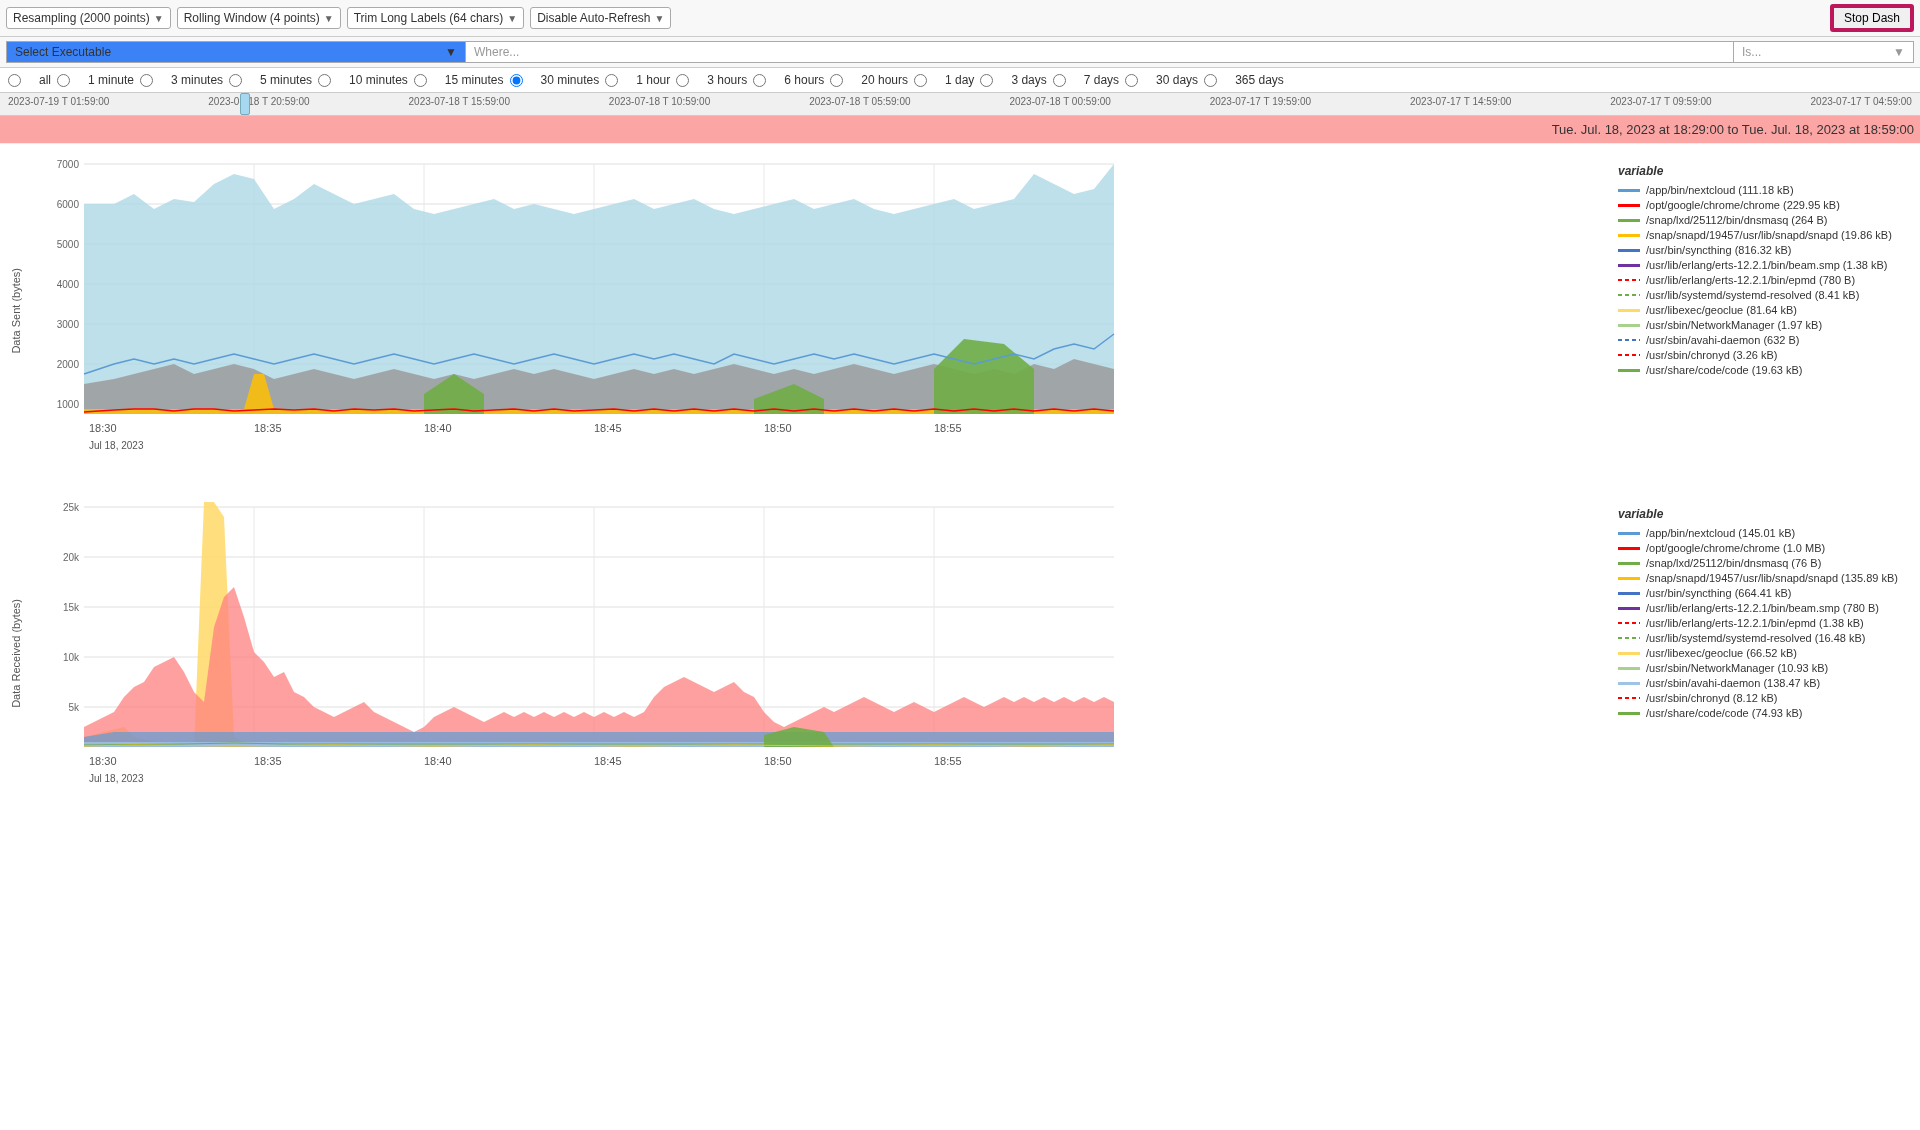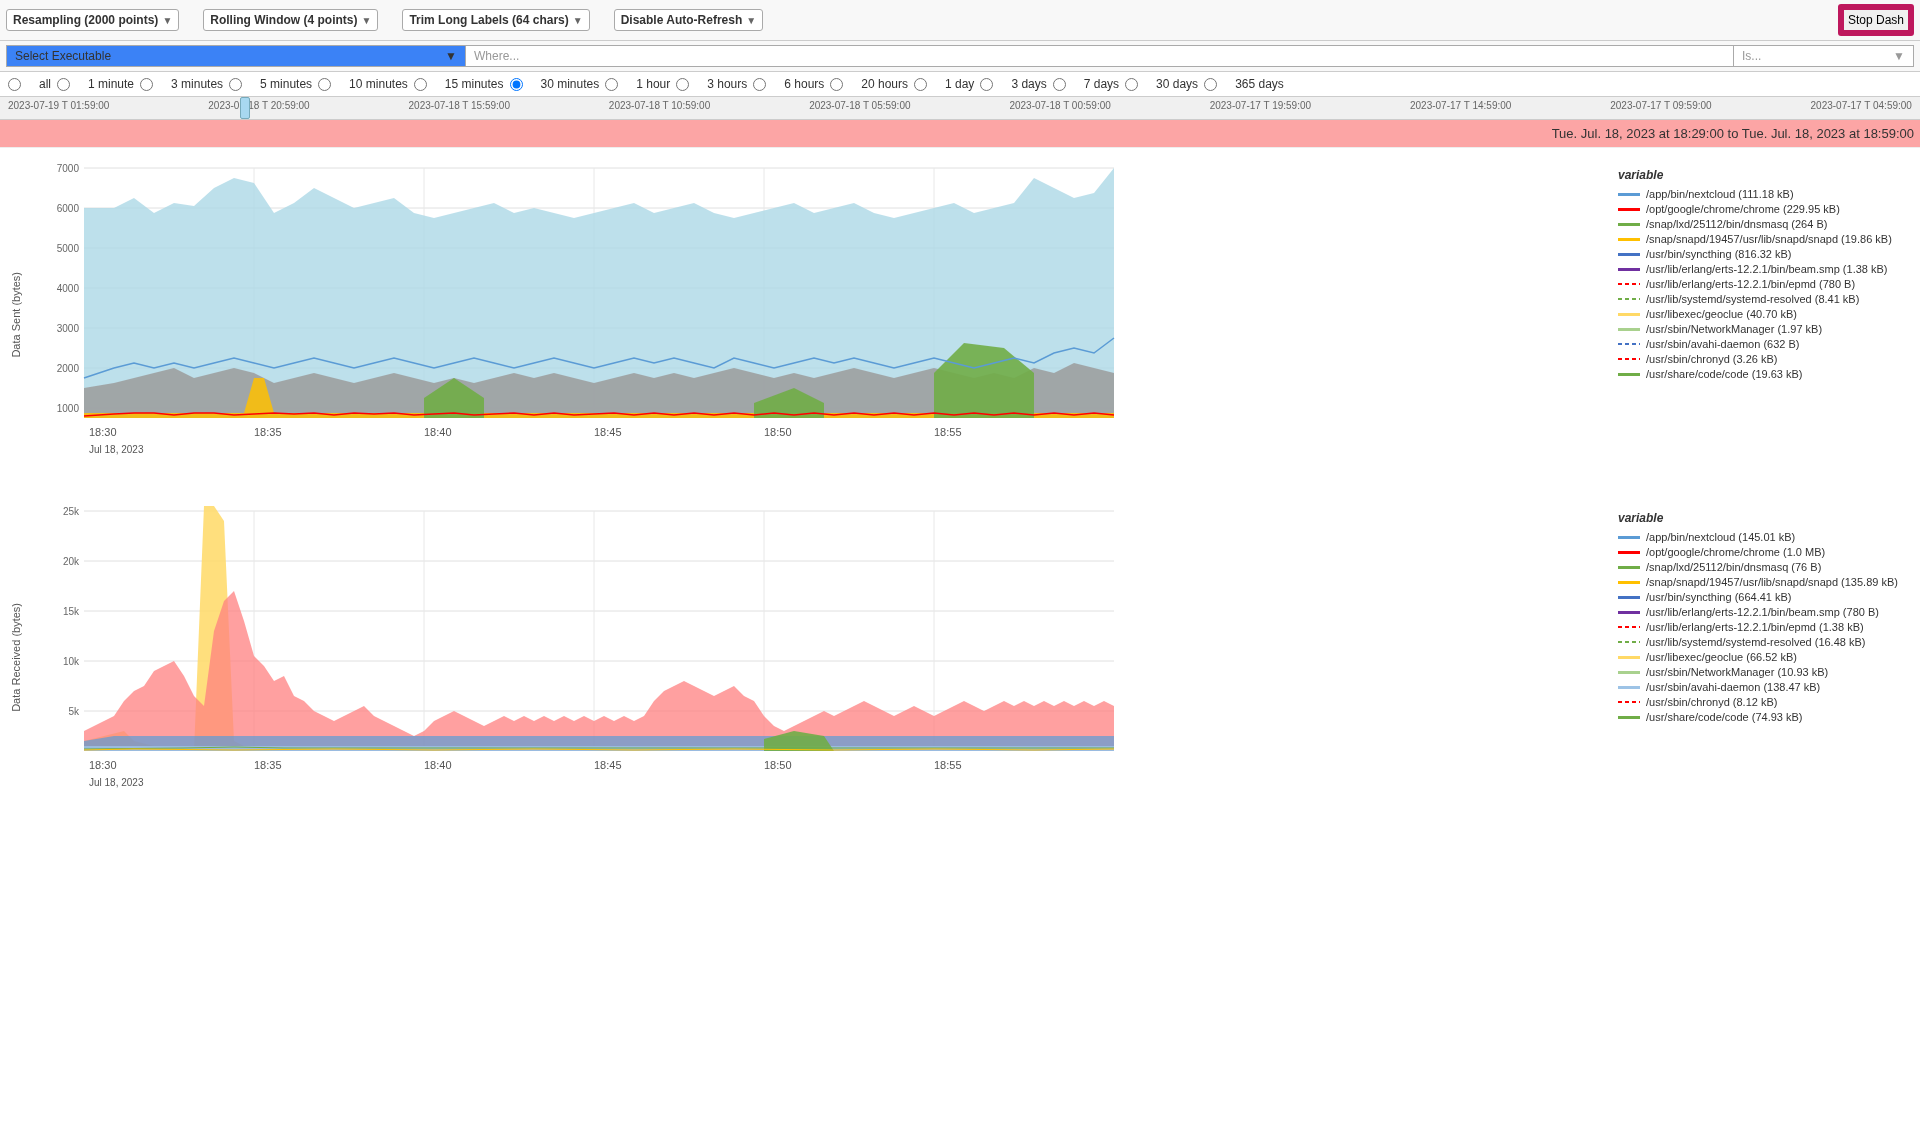--- a/index.html
+++ b/index.html
@@ -3,29 +3,29 @@
   <meta charset="utf-8">
   <style>
     * { box-sizing: border-box; margin: 0; padding: 0; }
     body { font-family: Arial, sans-serif; font-size: 12px; background: #fff; color: #333; overflow-x: hidden; }
 
     
     .toolbar {
       display: flex; align-items: center; justify-content: space-between;
       padding: 4px 6px; border-bottom: 1px solid #ccc; background: #f8f8f8;
     }
-    .toolbar-left { display: flex; gap: 24px; font-weight: bold; }
+    .toolbar-left { display: flex; gap: 6px; }
     .select-dropdown {
       display: flex; align-items: center; border: 1px solid #aaa;
       background: #fff; padding: 3px 6px; border-radius: 3px; cursor: pointer;
       font-size: 12px; gap: 4px;
     }
     .select-dropdown .arrow { font-size: 10px; color: #666; }
     .stop-dash-btn {
-      border: 6px solid #be185d; background: #f0f0f0; padding: 3px 4px;
+      border: 4px solid #be185d; background: #f0f0f0; padding: 3px 10px;
       cursor: pointer; border-radius: 3px; font-size: 12px;
     }
 
     
     .filter-row {
       display: flex; align-items: center; padding: 4px 6px;
       border-bottom: 1px solid #ccc; background: #f8f8f8; gap: 0;
     }
     .filter-exe {
       display: flex; align-items: center; border: 1px solid #aaa;
@@ -302,21 +302,21 @@
         <div class="legend-item">
           <span style="width: 22px; height: 2px; background: repeating-linear-gradient(to right, rgb(255, 0, 0) 0px, rgb(255, 0, 0) 4px, transparent 4px, transparent 7px); display: inline-block; flex-shrink: 0;"></span>
           <span>/usr/lib/erlang/erts-12.2.1/bin/epmd (780 B)</span>
         </div>
         <div class="legend-item">
           <span style="width: 22px; height: 2px; background: repeating-linear-gradient(to right, rgb(112, 173, 71) 0px, rgb(112, 173, 71) 4px, transparent 4px, transparent 7px); display: inline-block; flex-shrink: 0;"></span>
           <span>/usr/lib/systemd/systemd-resolved (8.41 kB)</span>
         </div>
         <div class="legend-item">
           <span style="width: 22px; height: 3px; background: rgb(255, 217, 102); display: inline-block; flex-shrink: 0;"></span>
-          <span>/usr/libexec/geoclue (40.70 kB)</span>
+          <span>/usr/libexec/geoclue (81.64 kB)</span>
         </div>
         <div class="legend-item">
           <span style="width: 22px; height: 3px; background: rgb(169, 209, 142); display: inline-block; flex-shrink: 0;"></span>
           <span>/usr/sbin/NetworkManager (1.97 kB)</span>
         </div>
         <div class="legend-item">
           <span style="width: 22px; height: 2px; background: repeating-linear-gradient(to right, rgb(68, 114, 196) 0px, rgb(68, 114, 196) 4px, transparent 4px, transparent 7px); display: inline-block; flex-shrink: 0;"></span>
           <span>/usr/sbin/avahi-daemon (632 B)</span>
         </div>
         <div class="legend-item">

